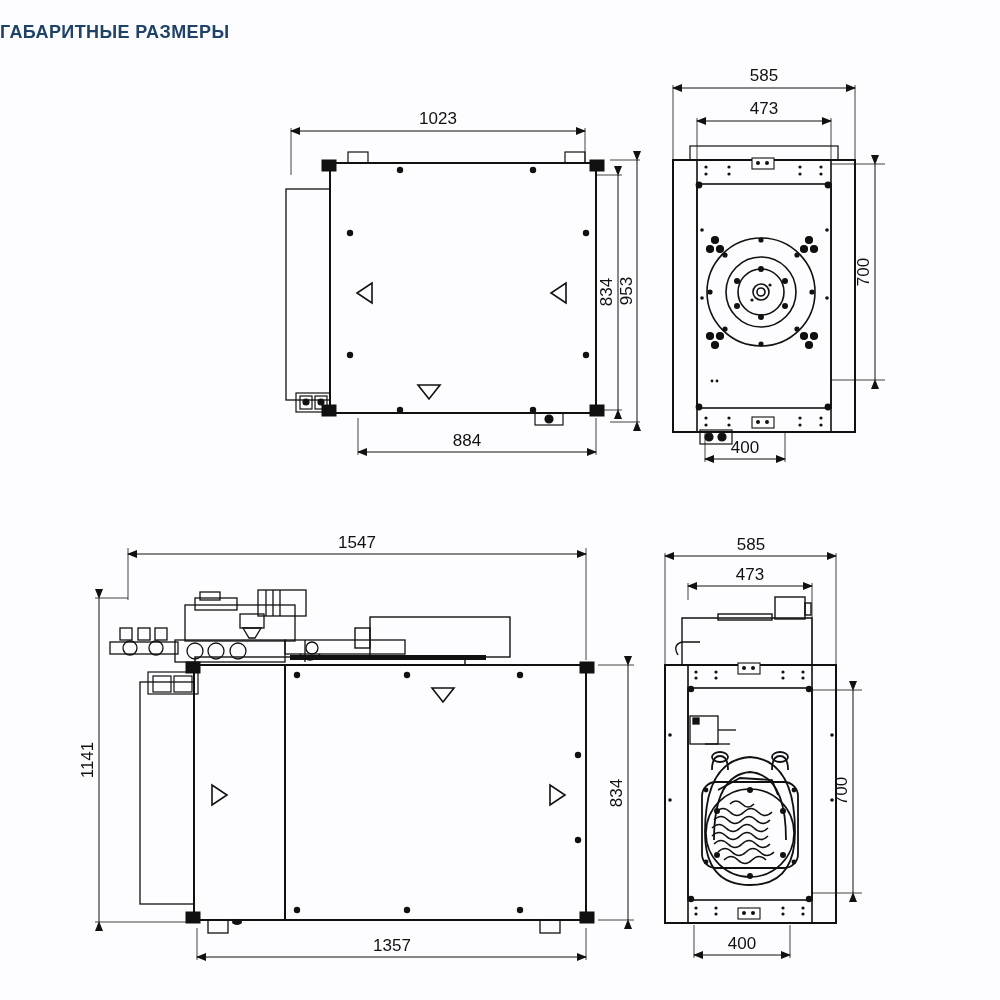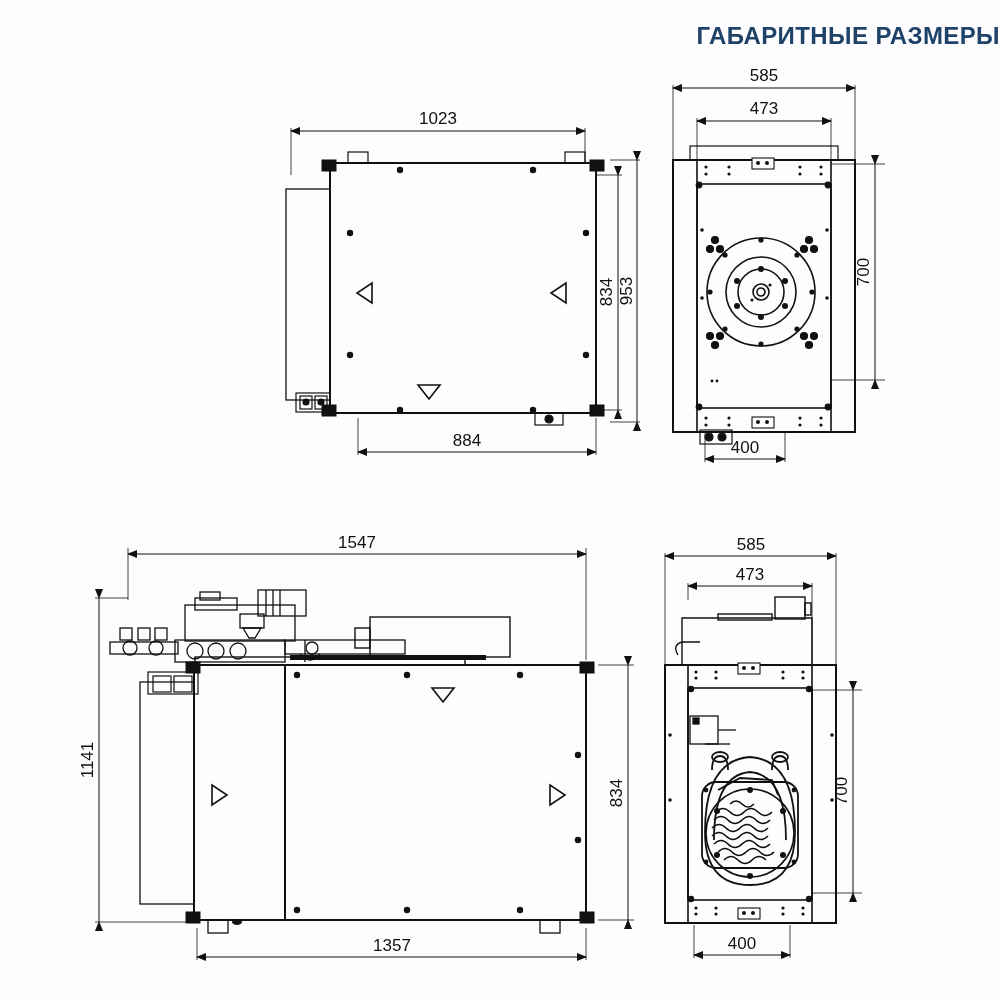--- a/index.html
+++ b/index.html
@@ -13,22 +13,22 @@
     height: 1000px;
     background: #fdfdff;
     font-family: "Liberation Sans", sans-serif;
     overflow: hidden;
   }
   #title {
     position: absolute;
     top: 22px;
     left: 0;
     width: 1000px;
-    text-align: right;
-    font-size: 24px;
+    text-align: left;
+    font-size: 18px;
     font-weight: bold;
     letter-spacing: 0.4px;
     color: #1f4268;
   }
   svg.draw {
     position: absolute;
     left: 0;
     top: 0;
   }
   .dimtext {

